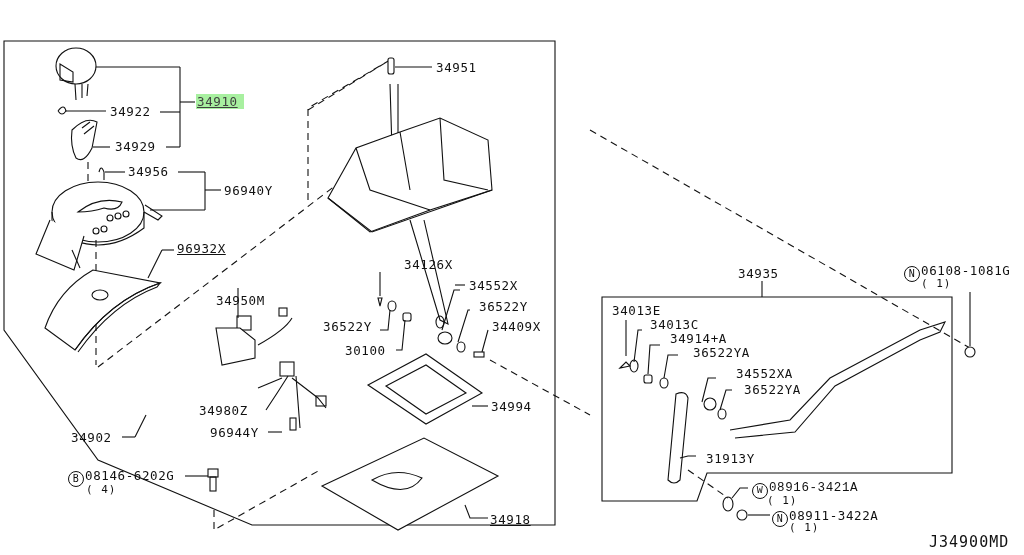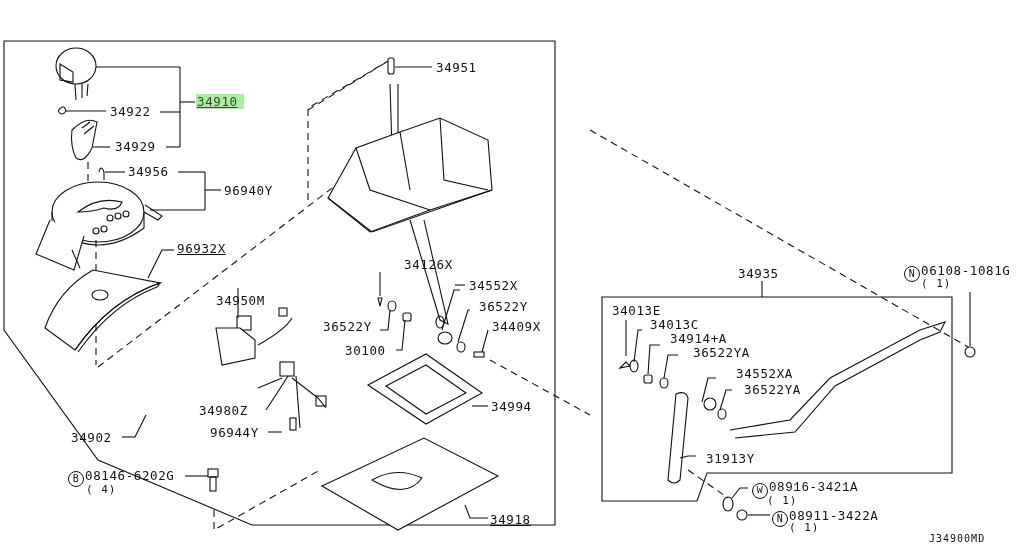--- a/index.html
+++ b/index.html
@@ -6,21 +6,21 @@
     body { width: 1024px; height: 555px; position: relative; overflow: hidden;
            font-family: "DejaVu Sans Mono", monospace; color: #111; }
     #diagram { position: absolute; left: 0; top: 0; width: 1024px; height: 555px; }
     .lbl { position: absolute; font-size: 12.5px; letter-spacing: 0.6px; white-space: nowrap;
            font-family: "DejaVu Sans Mono", monospace; color: #111; line-height: 14px; }
     .qty { position: absolute; font-size: 11px; letter-spacing: 1px; white-space: nowrap;
            font-family: "DejaVu Sans Mono", monospace; color: #111; line-height: 12px; }
     .hl { background: #a8f0a0; padding: 0 6px 0 1px; color: #404040; text-decoration: underline; }
     .circ { display: inline-block; width: 14px; height: 14px; border: 1px solid #111; border-radius: 50%;
             text-align: center; line-height: 14px; font-size: 10px; margin-right: 1px; vertical-align: -2px; }
-    .code { position: absolute; font-size: 10px; letter-spacing: 1px; white-space: nowrap;
+    .code { position: absolute; font-size: 15px; letter-spacing: 1px; white-space: nowrap;
             font-family: "DejaVu Sans Mono", monospace; color: #111; }
     svg .s { stroke: #111; fill: none; stroke-width: 1.1; }
     svg .sf { stroke: #111; fill: #fff; stroke-width: 1.1; }
     svg .d { stroke: #111; fill: none; stroke-width: 1.1; stroke-dasharray: 7 5; }
   </style>
 </head>
 <body>
 
 <div id="diagram">
   <svg width="1024" height="555" viewBox="0 0 1024 555" style="position:absolute;left:0;top:0;">

